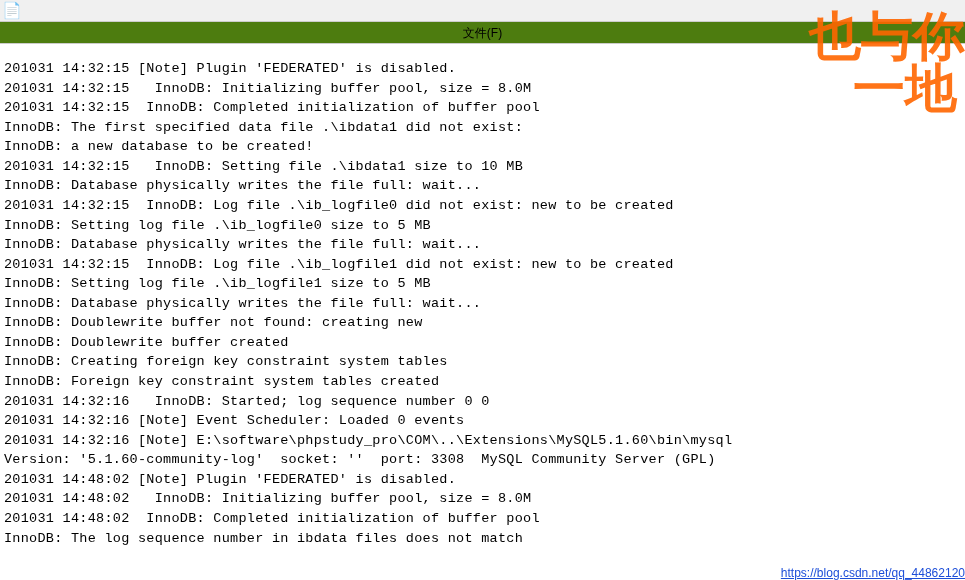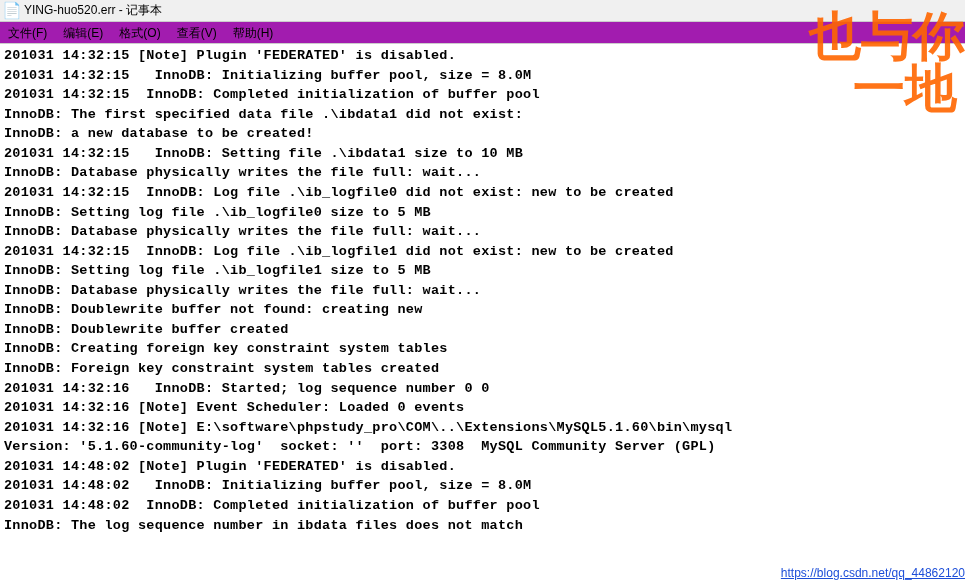--- a/index.html
+++ b/index.html
@@ -35,43 +35,43 @@
       justify-content: center;
     }
 
     .titlebar-text {
       font-family: 'Microsoft YaHei', Arial, sans-serif;
       font-size: 12px;
       color: #000;
     }
 
     .menubar {
-      background: #a21caf;
+      background: #4d7c0f;
       border-bottom: 1px solid #ccc;
       padding: 2px 0;
       display: flex;
       height: 22px;
-      align-items: flex-start;
+      align-items: center;
+      flex-direction: column;
     }
 
     .menu-item {
       font-family: 'Microsoft YaHei', Arial, sans-serif;
       font-size: 12px;
       padding: 1px 8px;
       cursor: pointer;
       color: #000;
     }
 
     .content-area {
       background: #ffffff;
-      padding: 2px 4px;
+      padding: 15px 4px;
       height: calc(580px - 44px);
       overflow: hidden;
       position: relative;
-      font-weight: bold;
     }
 
     .log-text {
       font-family: 'Courier New', Courier, monospace;
       font-size: 13.5px;
       line-height: 1.45;
       color: #000000;
       white-space: pre;
       letter-spacing: 0.02em;
     }
@@ -112,21 +112,20 @@
       font-family: Arial, sans-serif;
       z-index: 10;
       text-decoration: underline;
     }
   </style>
 </head>
 <body>
 
 <div class="titlebar">
   <span class="titlebar-icon">📄</span>
-  <span class="titlebar-text">YING-huo520.err - 记事本</span>
 </div>
 
 <div class="menubar">
   <span class="menu-item">文件(F)</span>
   <span class="menu-item">编辑(E)</span>
   <span class="menu-item">格式(O)</span>
   <span class="menu-item">查看(V)</span>
   <span class="menu-item">帮助(H)</span>
 </div>
 

